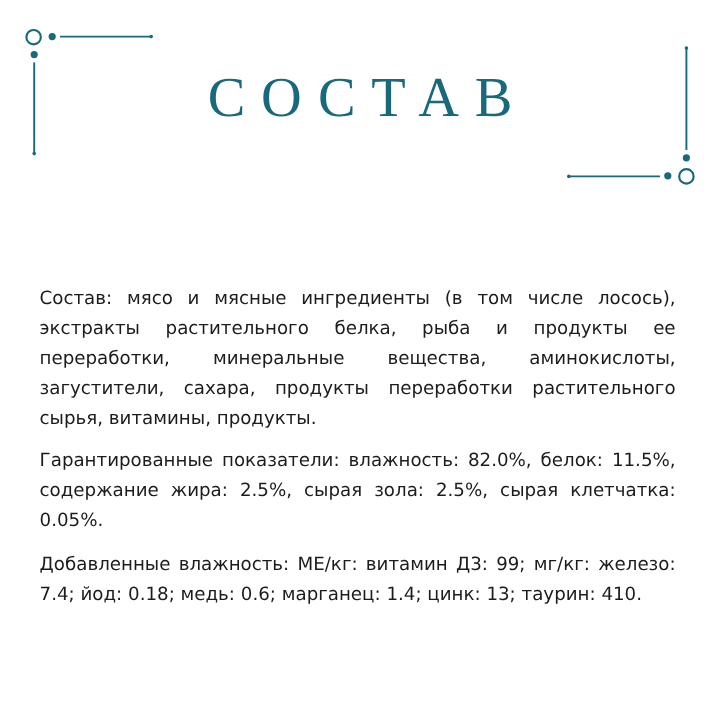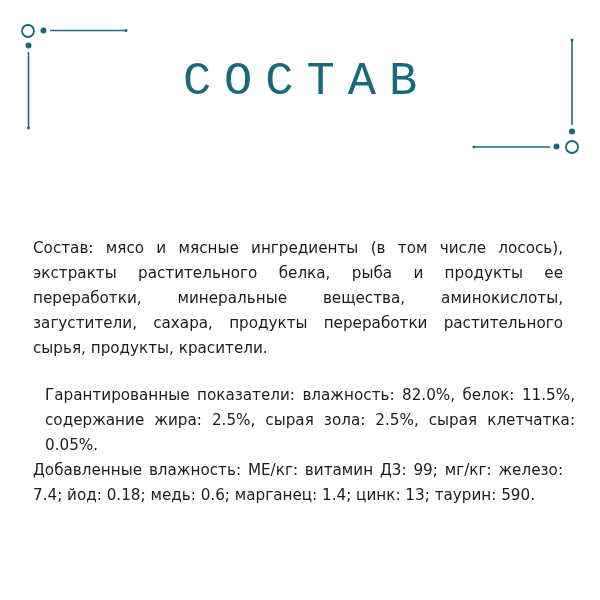--- a/index.html
+++ b/index.html
@@ -22,21 +22,21 @@
       width: 600px;
       height: 600px;
       pointer-events: none;
     }
     .title {
       position: absolute;
       left: 0;
       top: 52px;
       width: 600px;
       text-align: center;
-      font-family: Liberation Mono, monospace;
+      font-family: Liberation Serif, serif;
       font-weight: 400;
       font-size: 47px;
       letter-spacing: 13px;
       line-height: 60px;
       padding-left: 13px;
       box-sizing: border-box;
     }
     .section {
       position: absolute;
       left: 33px;
@@ -74,24 +74,24 @@
     <circle cx="572" cy="131.5" r="3" stroke="none"></circle>
     <line x1="572" y1="40" x2="572" y2="125" stroke-width="1.6"></line>
     <circle cx="572" cy="40" r="1.5" stroke="none"></circle>
   </g>
 </svg>
 
 <h1 class="title" style="margin:0;color:#19697c;">СОСТАВ</h1>
 
 <p class="section sec1" style="margin:0;">
   <span class="label">Состав:</span>
-  <span>мясо и мясные ингредиенты (в том числе лосось), экстракты растительного белка, рыба и продукты ее переработки, минеральные вещества, аминокислоты, загустители, сахара, продукты переработки растительного сырья, продукты, красители.</span>
+  <span>мясо и мясные ингредиенты (в том числе лосось), экстракты растительного белка, рыба и продукты ее переработки, минеральные вещества, аминокислоты, загустители, сахара, продукты переработки растительного сырья, витамины, продукты.</span>
 </p>
 
-<p class="section sec2" style="margin:12px;">
+<p class="section sec2" style="margin:0;">
   <span class="label">Гарантированные показатели:</span>
   <span>влажность: 82.0%, белок: 11.5%, содержание жира: 2.5%, сырая зола: 2.5%, сырая клетчатка: 0.05%.</span>
 </p>
 
 <p class="section sec3" style="margin:0;">
   <span class="label">Добавленные влажность:</span>
-  <span>МЕ/кг: витамин Д3: 99; мг/кг: железо: 7.4; йод: 0.18; медь: 0.6; марганец: 1.4; цинк: 13; таурин: 590.</span>
+  <span>МЕ/кг: витамин Д3: 99; мг/кг: железо: 7.4; йод: 0.18; медь: 0.6; марганец: 1.4; цинк: 13; таурин: 410.</span>
 </p>
 
 </body></html>

